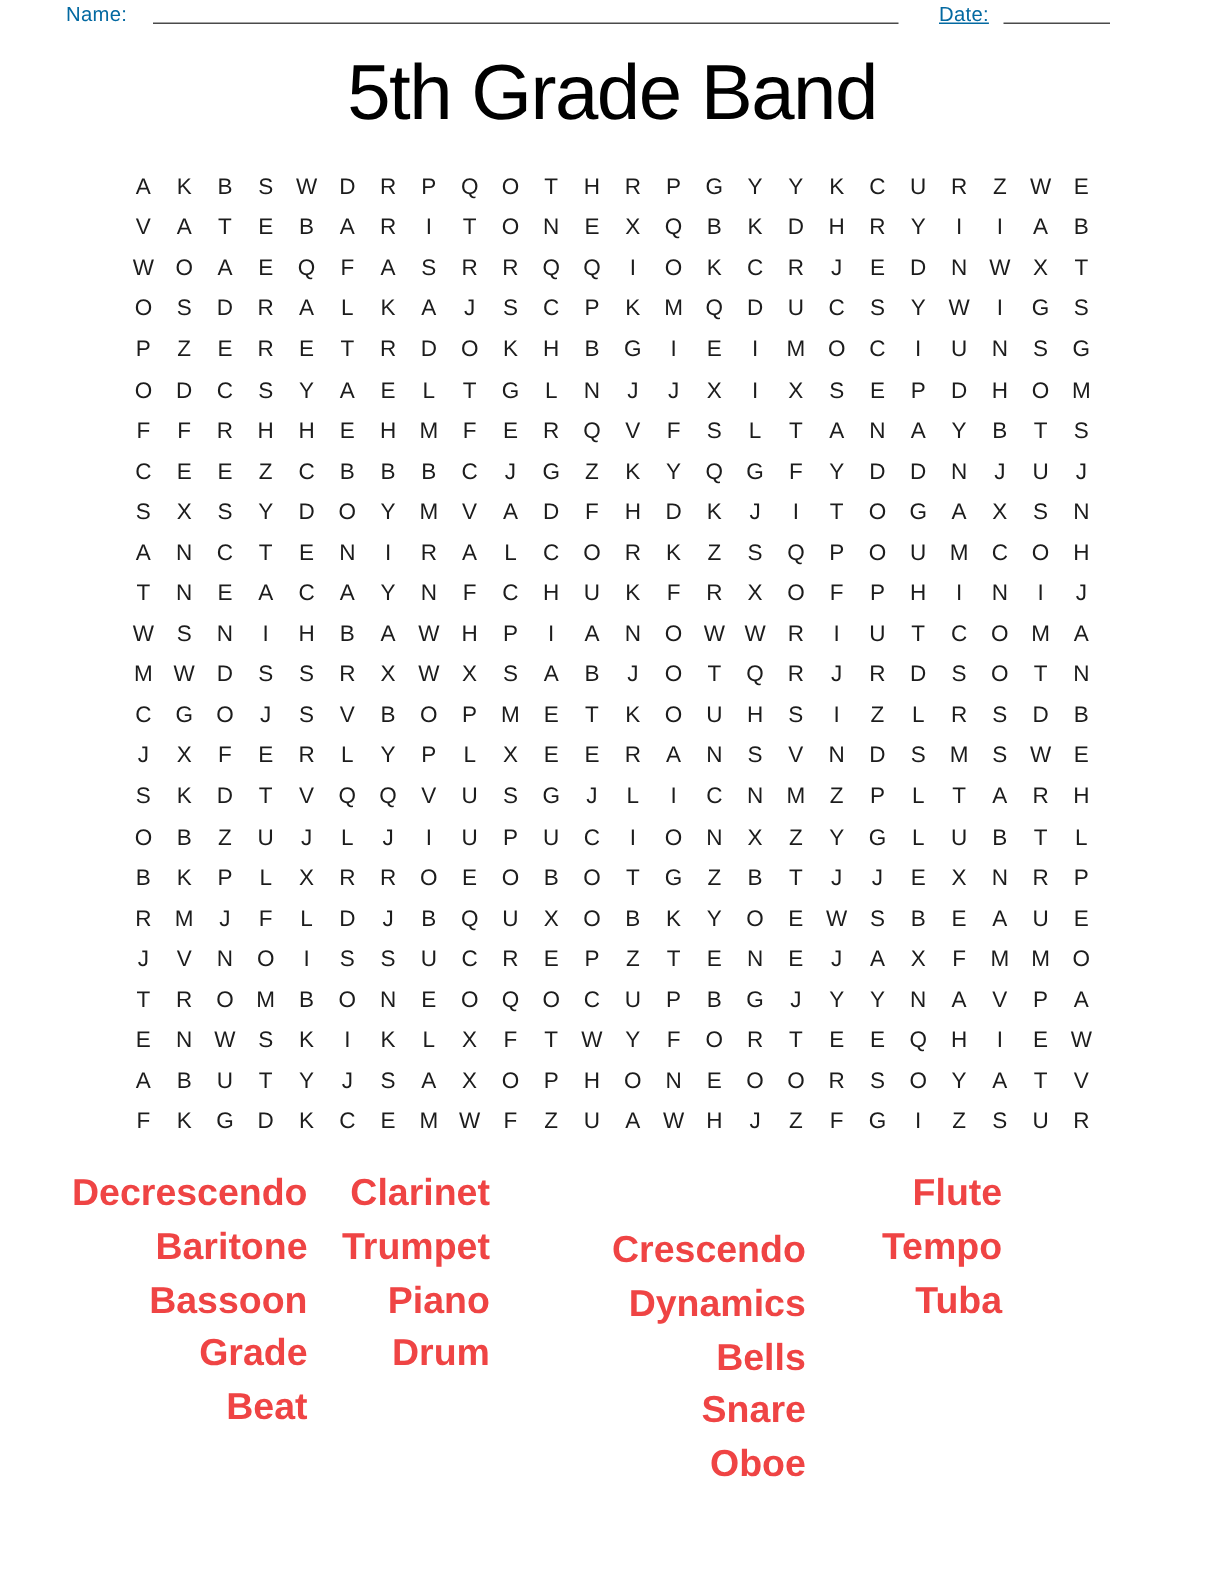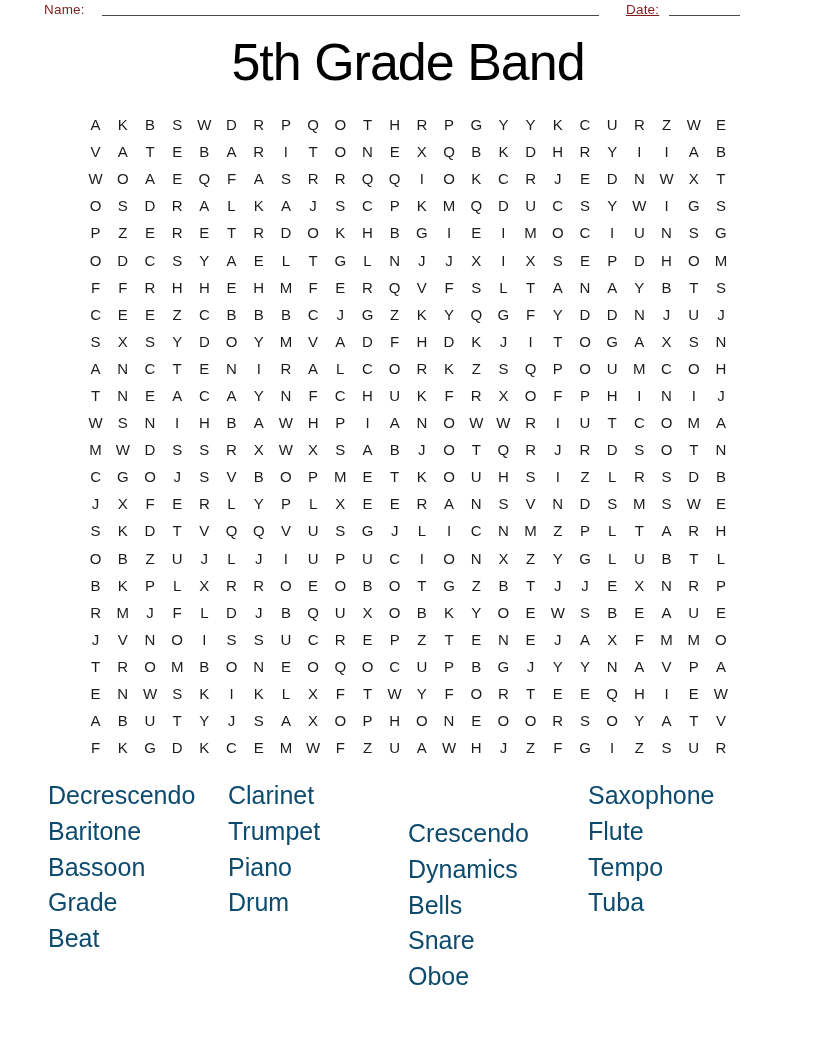--- a/index.html
+++ b/index.html
@@ -12,21 +12,21 @@
     color: #000000;
     overflow: hidden;
   }
 
   
   .sheet-header { position: absolute; top: 0; left: 0; width: 816px; height: 20px; }
   .hdr-label {
     position: absolute;
     top: 2px;
     font-size: 13.5px;
-    color: #7f1d1d;
+    color: #0369a1;
     letter-spacing: 0.2px;
   }
   .name-label { left: 44px; }
   .date-label { left: 626px; text-decoration: underline; }
   .blank-line {
     position: absolute;
     top: 15px;
     height: 0;
     border-bottom: 1.4px solid #4a4a4a;
   }
@@ -70,23 +70,24 @@
   
   .word-list { position: absolute; top: 778px; left: 0; width: 816px; }
   .word-column { position: absolute; top: 0; }
   .word-column.c0 { left: 48px; }
   .word-column.c1 { left: 228px; }
   .word-column.c2 { left: 408px; margin-top: 38px; }
   .word-column.c3 { left: 588px; }
   .word-item {
     font-size: 25px;
     line-height: 35.8px;
-    font-weight: 400;
-    color: #0c4a6e;
+    font-weight: 700;
+    color: #ef4444;
     white-space: nowrap;
+    text-align: right;
   }
 </style>
 </head>
 <body>
 
 <div class="sheet-header">
   <span class="hdr-label name-label">Name:</span>
   <div class="blank-line name-line"></div>
   <span class="hdr-label date-label">Date:</span>
   <div class="blank-line date-line"></div>
@@ -688,18 +689,17 @@
       <div class="word-item">Drum</div>
     </div>
     <div class="word-column c2">
       <div class="word-item">Crescendo</div>
       <div class="word-item">Dynamics</div>
       <div class="word-item">Bells</div>
       <div class="word-item">Snare</div>
       <div class="word-item">Oboe</div>
     </div>
     <div class="word-column c3">
-      <div class="word-item">Saxophone</div>
       <div class="word-item">Flute</div>
       <div class="word-item">Tempo</div>
       <div class="word-item">Tuba</div>
     </div>
   </div>
 
 </body></html>

